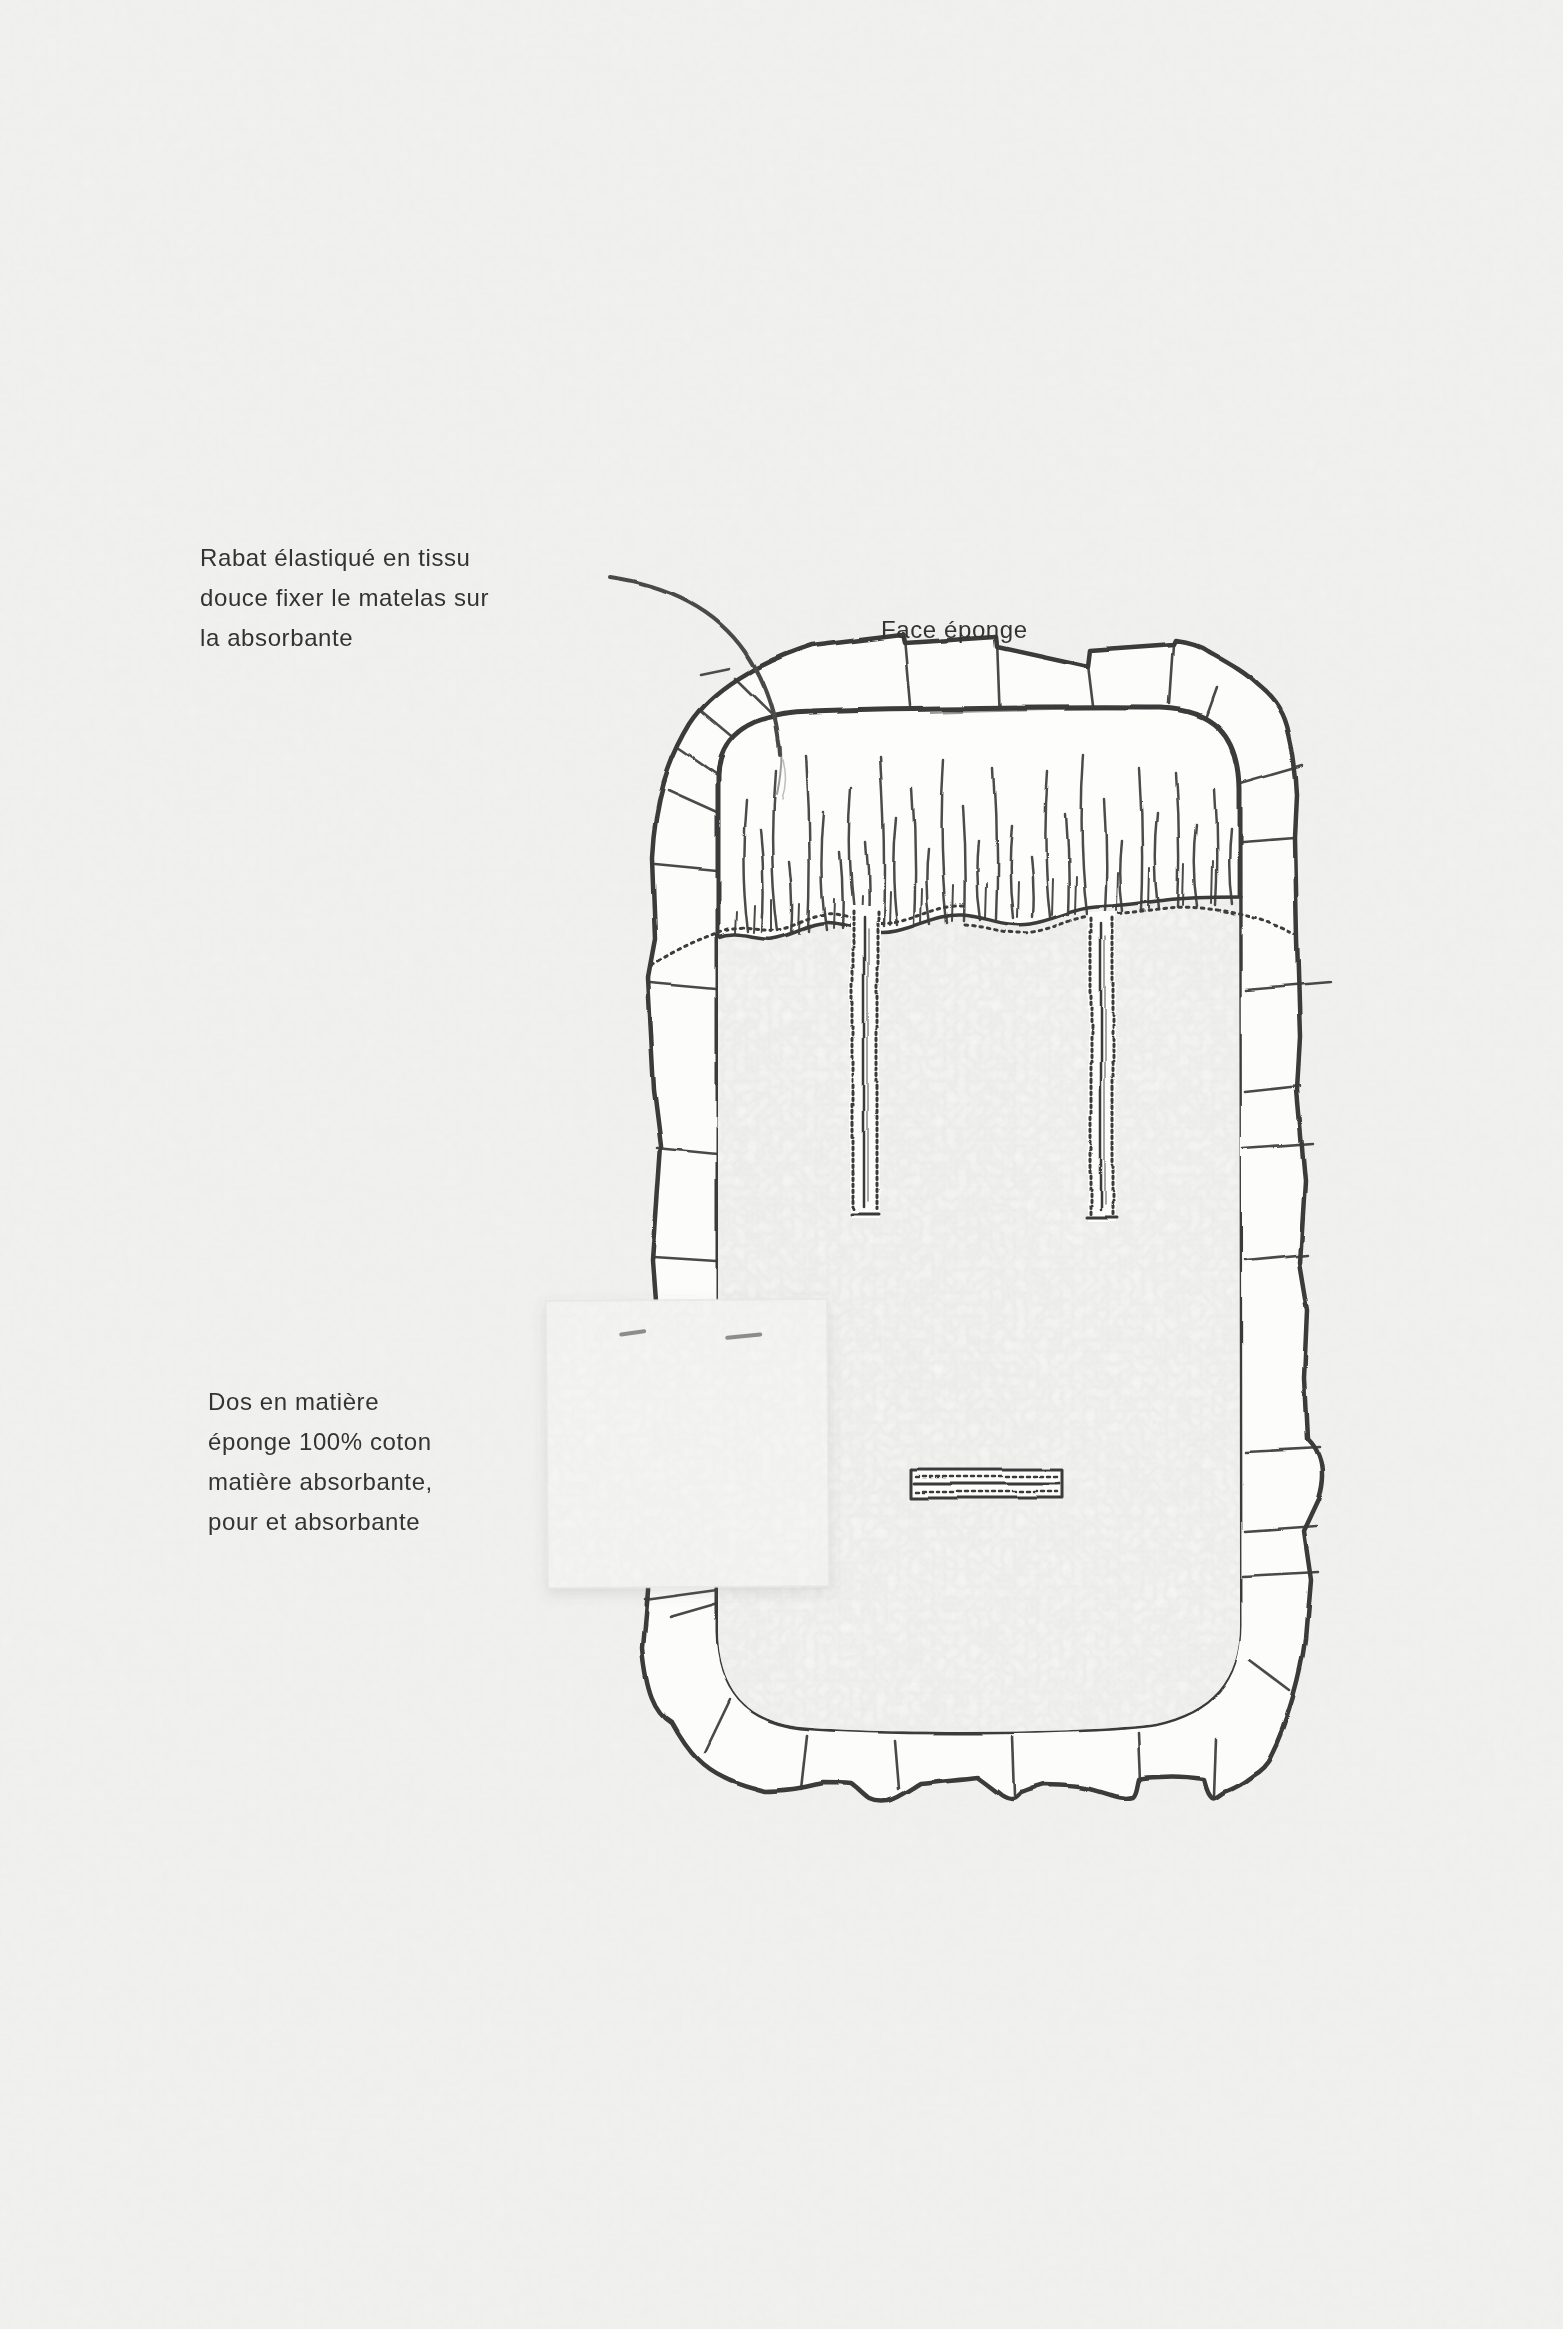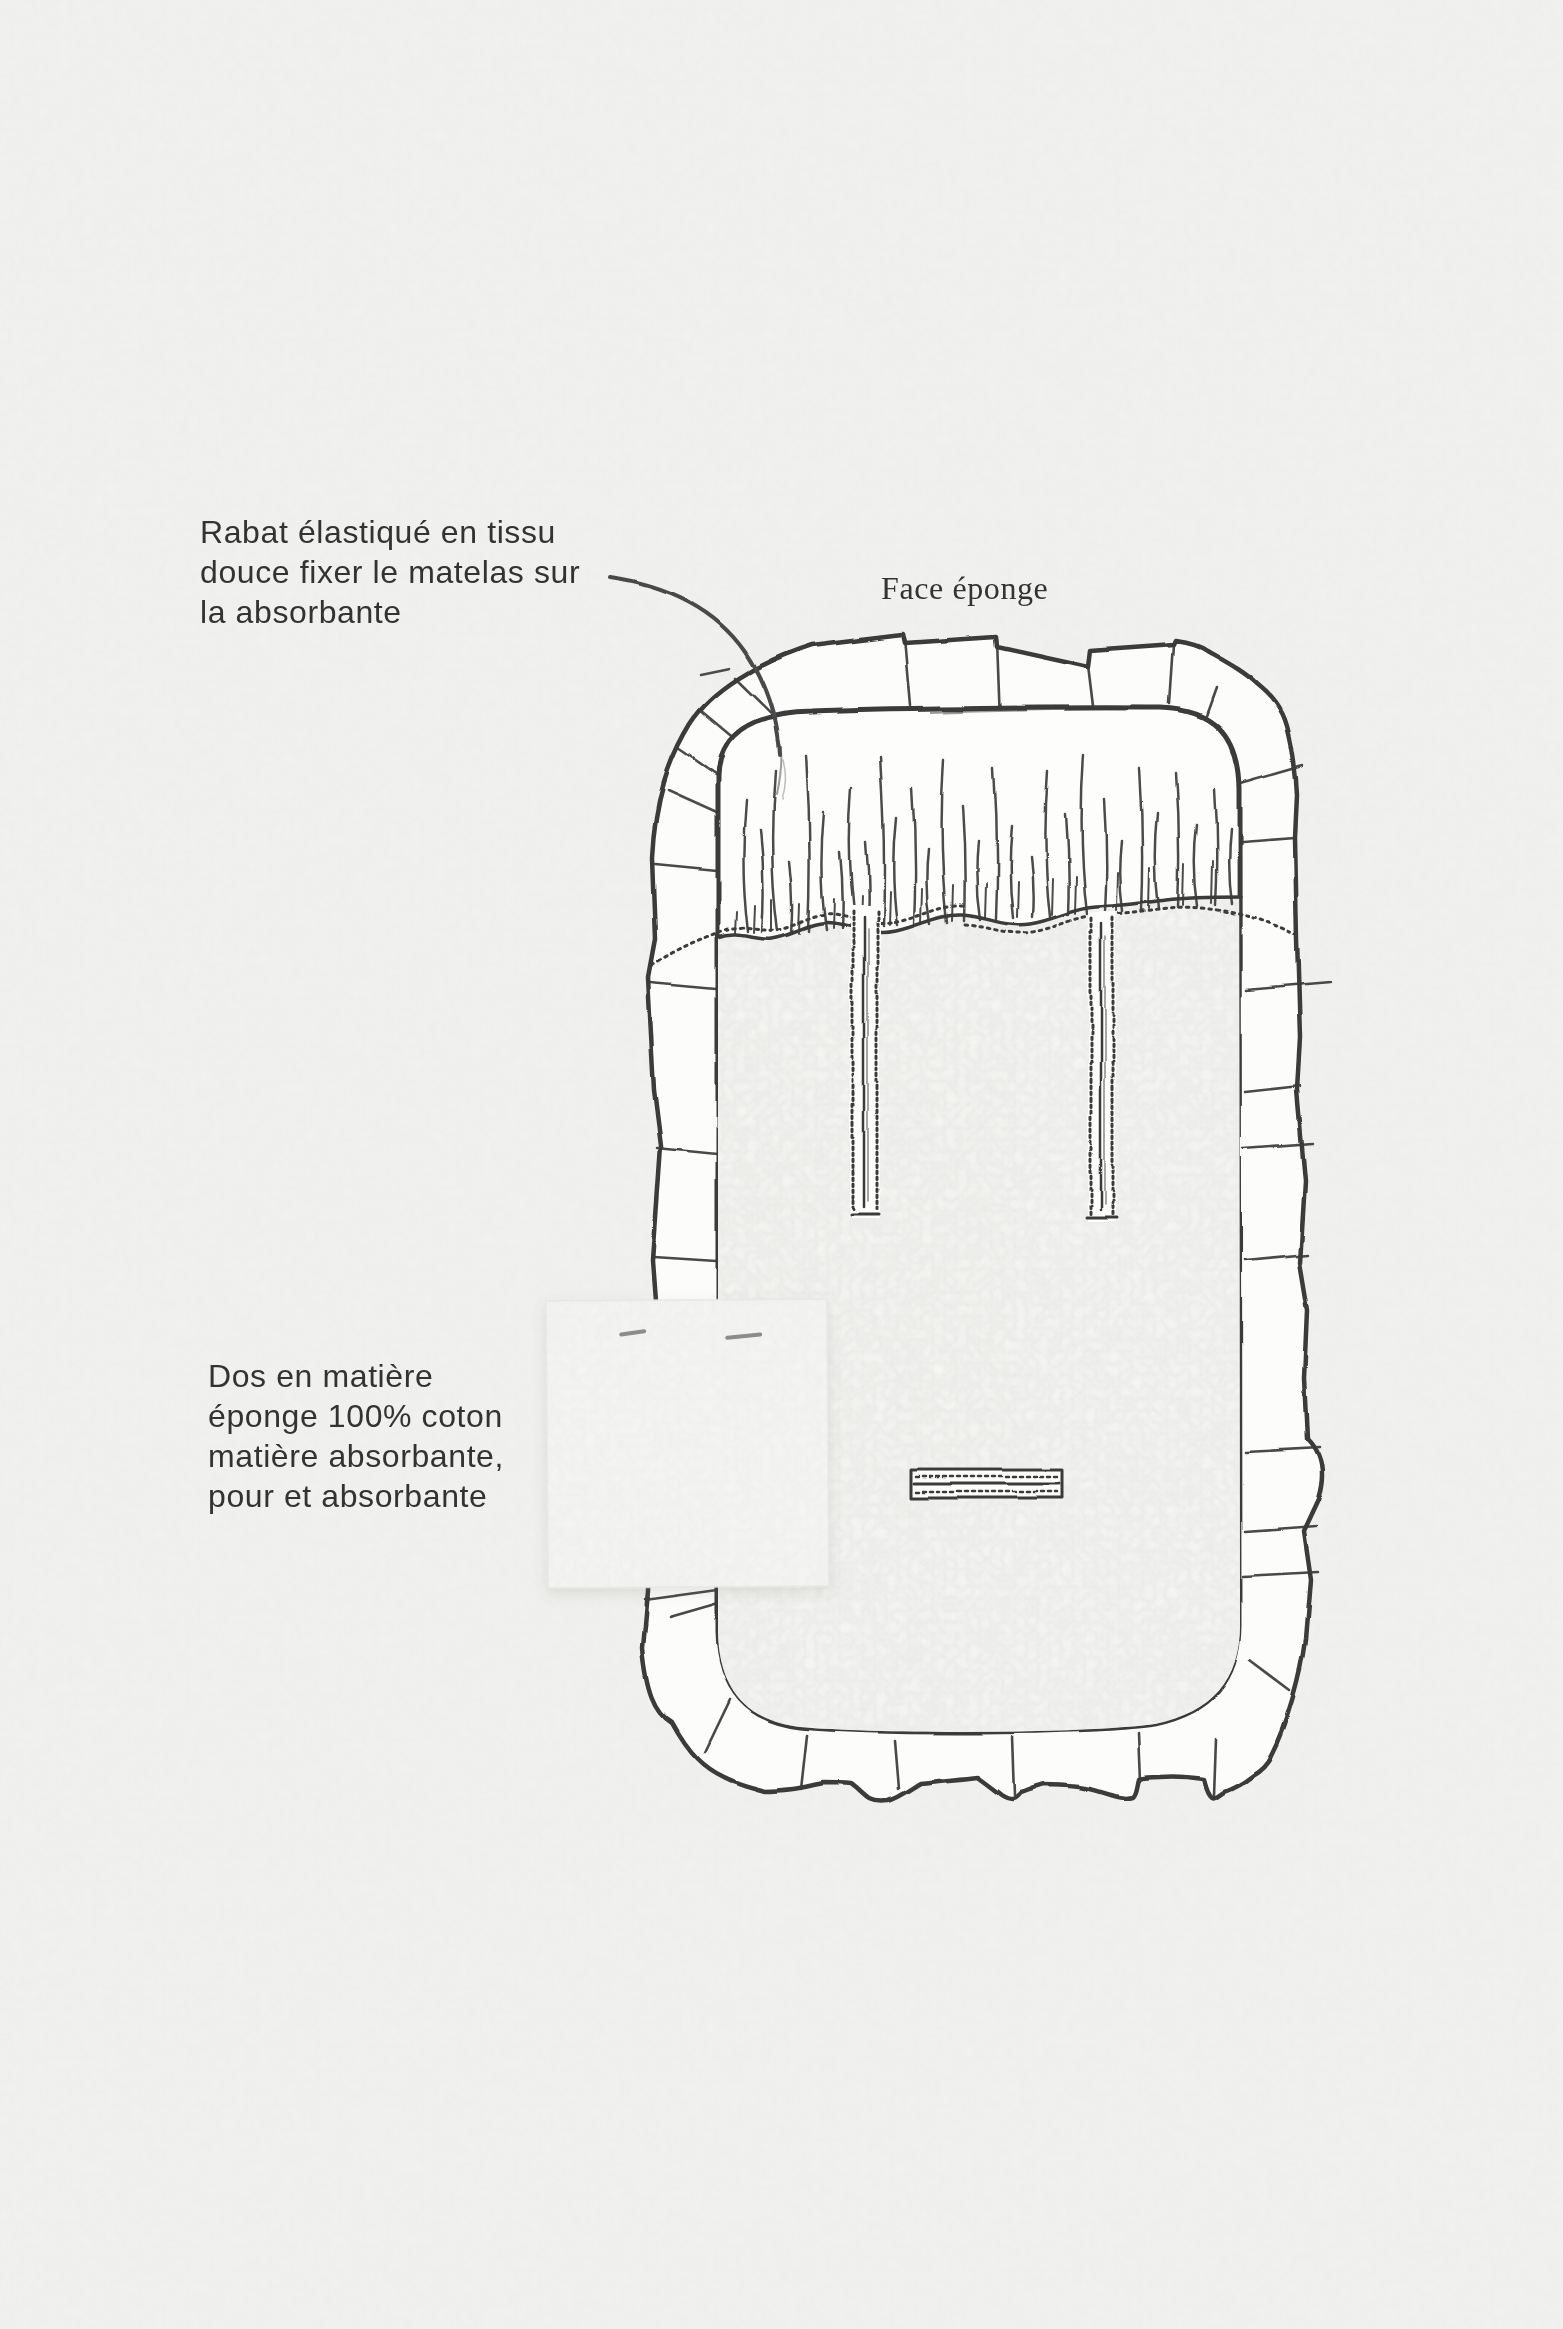--- a/index.html
+++ b/index.html
@@ -8,28 +8,29 @@
     position:relative;
     width:1563px;height:2329px;
     background:#f1f1ef;
     overflow:hidden;
     font-family:"Liberation Sans", sans-serif;
   }
   .canvas svg{position:absolute;left:0;top:0;width:1563px;height:2329px;display:block;}
   .label{
     position:absolute;
     color:#333333;
-    font-size:32px;
+    font-size:24px;
     line-height:40px;
     letter-spacing:0.6px;
     font-weight:400;
     white-space:nowrap;
+    margin-top:26px;
   }
   .label-rabat{left:200px;top:512px;}
-  .label-face{left:881px;top:568px;font-family:Liberation Serif, serif;}
+  .label-face{left:881px;top:584px;}
   .label-dos{left:208px;top:1356px;}
 </style>
 </head>
 <body>
 
 <div class="canvas">
 
   <svg viewBox="0 0 1563 2329" aria-hidden="true">
     <defs>
       <filter id="rough" x="-4%" y="-4%" width="108%" height="108%">

